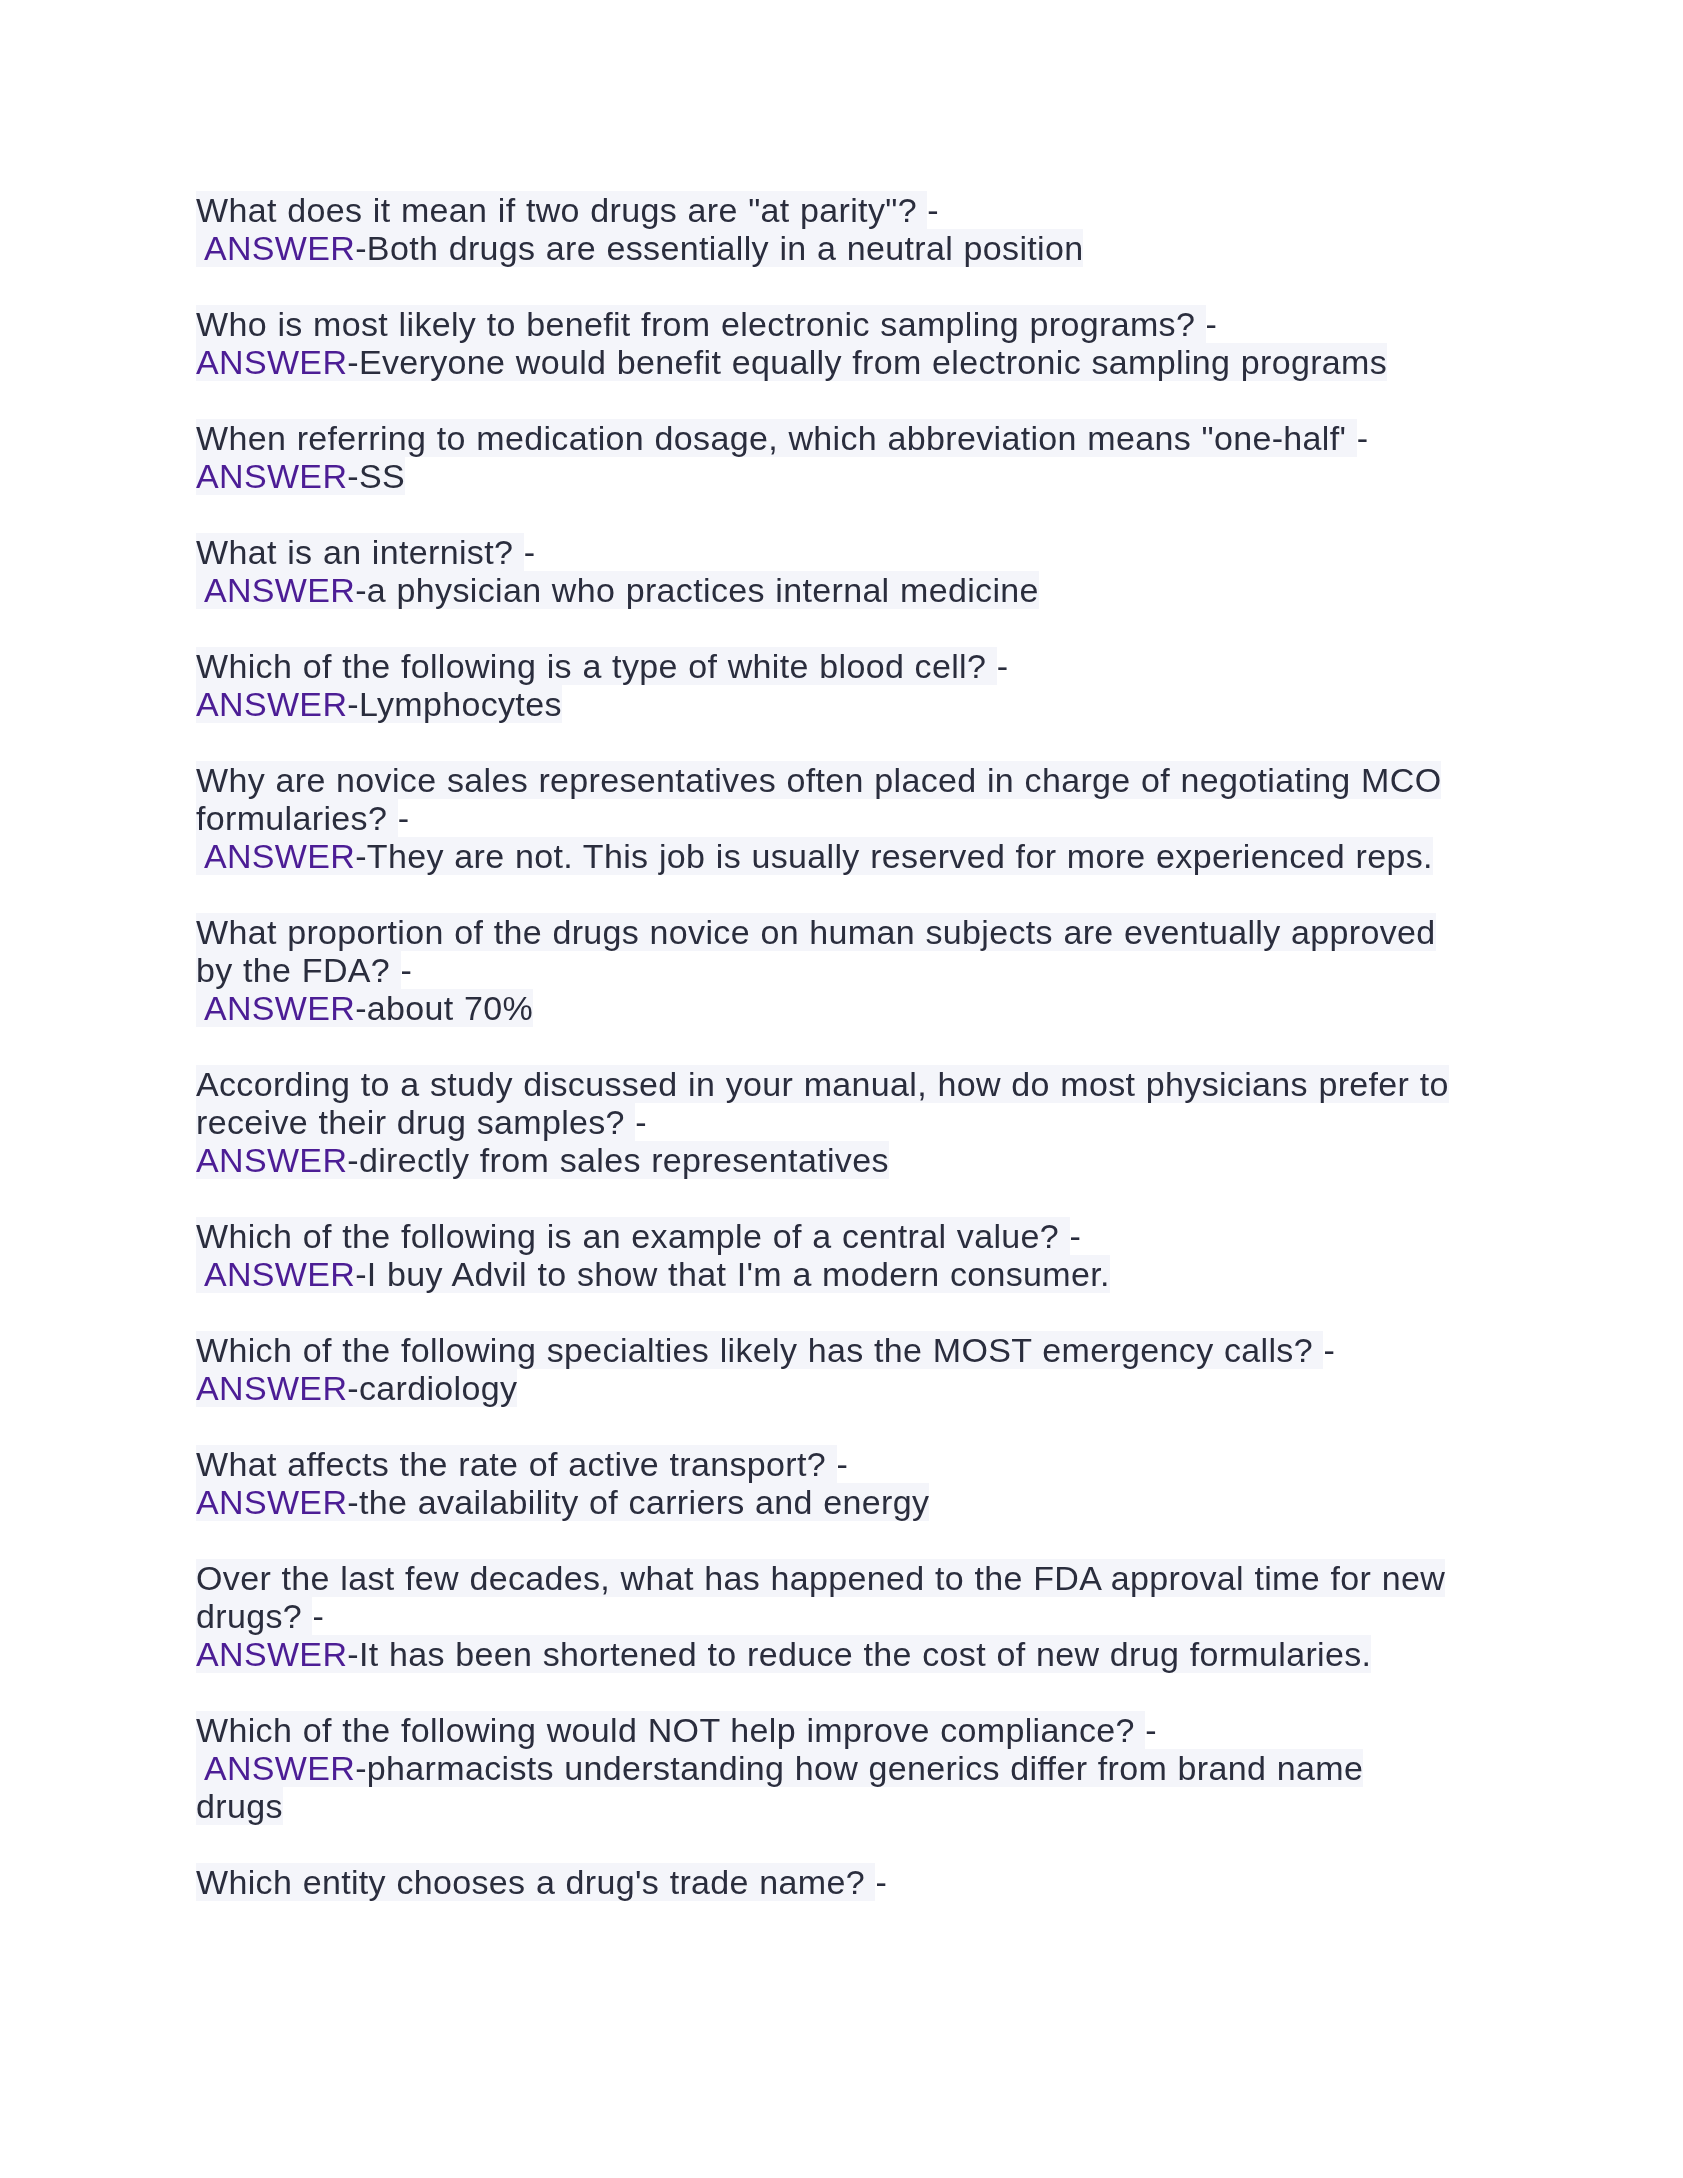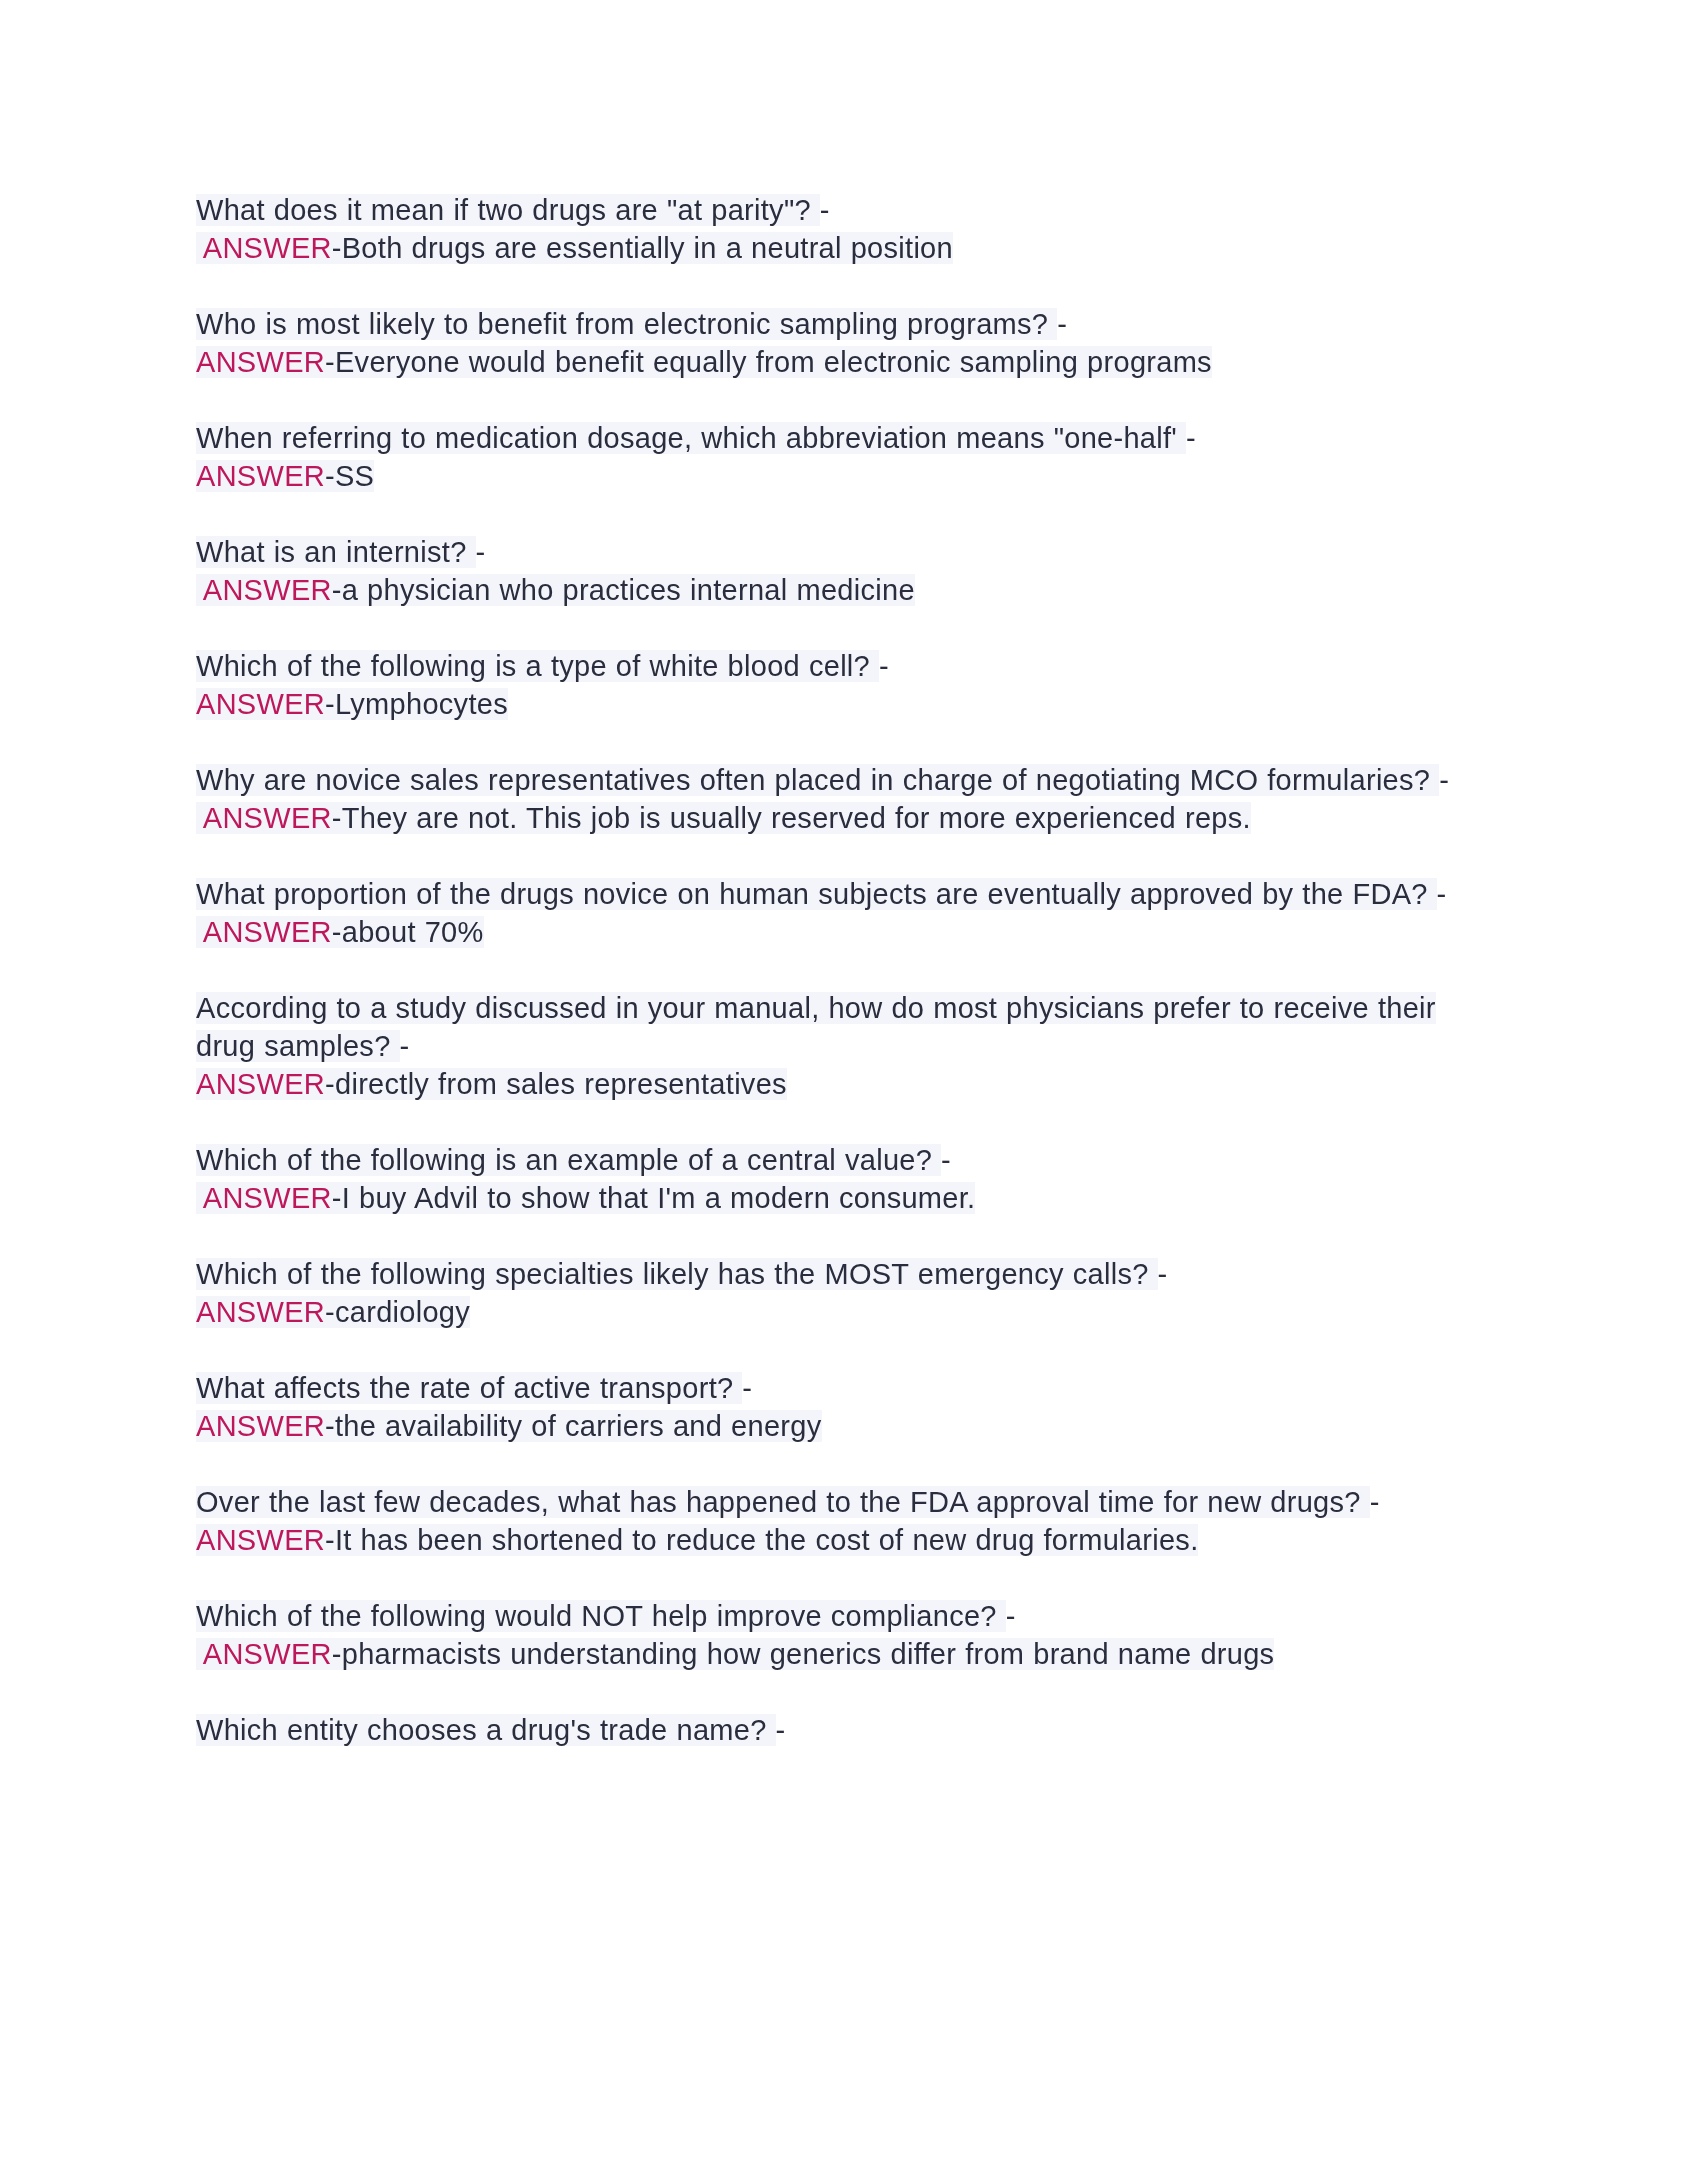--- a/index.html
+++ b/index.html
@@ -24,41 +24,41 @@
     box-sizing: border-box;
     padding: 191px 0 0 196px;
   }
 
   #qa-list {
     width: 1255px;
   }
 
   .qa-block {
     margin: 0 0 38px 0;
-    font-size: 29px;
+    font-size: 34px;
     line-height: 38px;
     letter-spacing: 0.01em;
   }
   .qa-block:last-child { margin-bottom: 15px; }
 
   .qa-line {
     display: block;
     white-space: normal;
     word-spacing: 0.02em;
   }
 
   
   .hl {
     background-color: #f4f5fa;
     box-decoration-break: clone;
     -webkit-box-decoration-break: clone;
   }
 
   .answer-tag {
-    color: #be185d;
+    color: #4c1d95;
   }
 
   .dash {
     background-color: transparent;
     color: #2a2d3d;
   }
 
   .lead-space { white-space: pre; }
 </style>
 </head>

